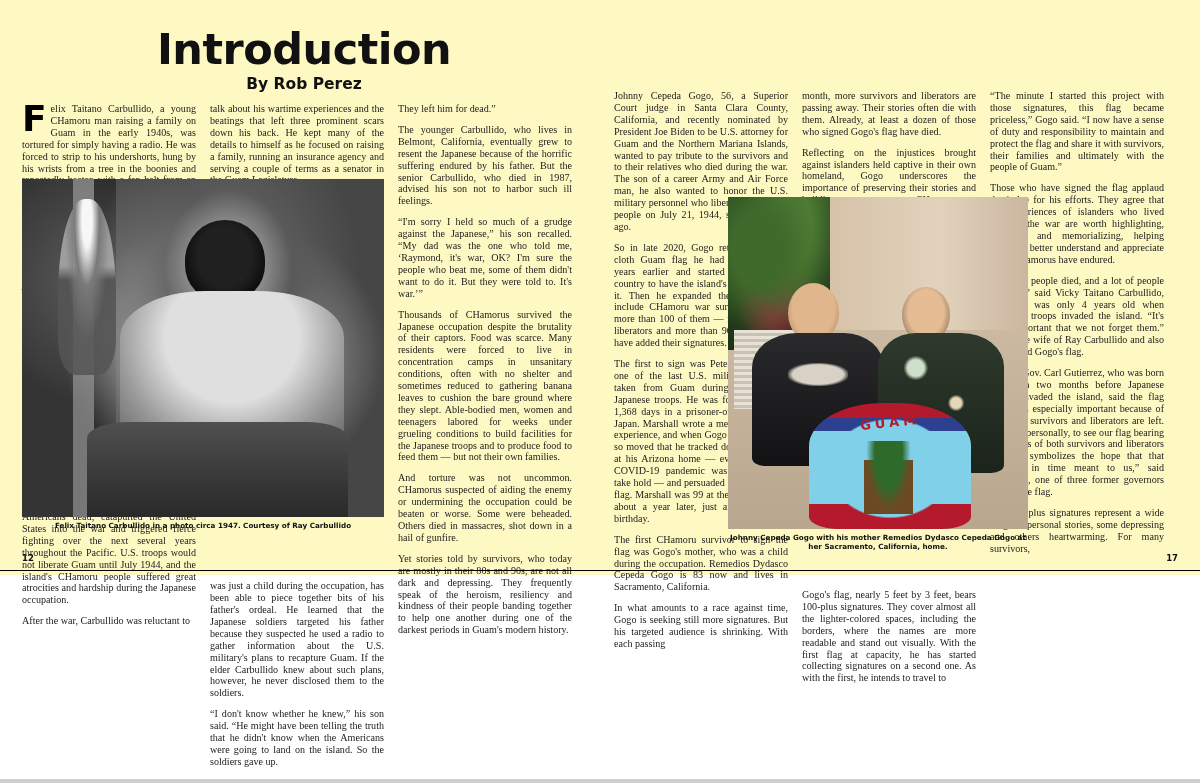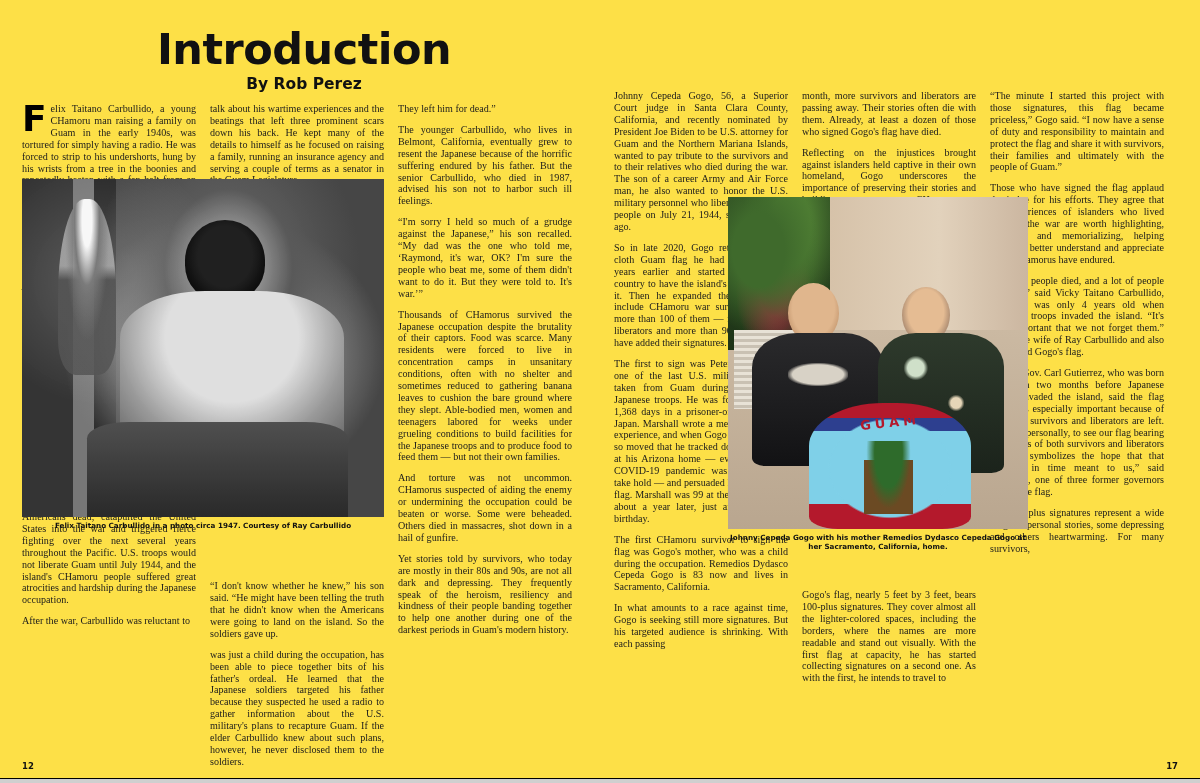--- a/index.html
+++ b/index.html
@@ -10,22 +10,22 @@
   }
   #spread {
     position: relative;
     width: 1200px; height: 783px;
     background: #ffffff;
     display: flex;
     overflow: hidden;
   }
   .page {
     position: relative;
-    width: 600px; height: 783px;
-    background: #fde047;
+    width: 600px; height: 575px;
+    background: #fef9c3;
     padding: 0;
   }
   .page.left  { padding: 20px 14px 0 22px; }
   .page.right { padding: 20px 22px 0 14px; }
 
   
   .masthead { text-align: center; padding: 8px 0 10px 0; }
   .title {
     font-family: "DejaVu Sans", sans-serif;
     font-weight: 700;
@@ -258,22 +258,22 @@
         <p class="body">Whenever he passed out from the pain, his tormentors — soldiers from Japan — would force a tube up his nose and flush water into his nostrils to revive him. The torture would then begin anew. After multiple beatings, the soldiers left the jungle, believing the unconscious Carbullido was on the verge of death.</p>
         <p class="body">But he eventually regained consciousness, somehow freed himself, stumbled out of the boonies and by chance came across a CHamoru boy steering a carabao cart. The youth gave him some meat and juice from young coconuts in his cart and transported the bloodied man to the Carbullido home in Hagåtña, where his family tended to his injuries and slowly nursed him back to health.</p>
         <p class="body">Carbullido's brush with death came during World War II after Japan's military forces captured the Pacific island of Guam, just a day or so following their December 1941 aerial assault on Pearl Harbor. The Hawaii bombing, which left more than 2,400 Americans dead, catapulted the United States into the war and triggered fierce fighting over the next several years throughout the Pacific. U.S. troops would not liberate Guam until July 1944, and the island's CHamoru people suffered great atrocities and hardship during the Japanese occupation.</p>
         <p class="body">After the war, Carbullido was reluctant to</p>
       </div>
 
       <div class="col">
         <p class="body">talk about his wartime experiences and the beatings that left three prominent scars down his back. He kept many of the details to himself as he focused on raising a family, running an insurance agency and serving a couple of terms as a senator in the Guam Legislature.</p>
         <p class="body">But his son, Ray Calvo Carbullido, now 85, who</p>
         <div class="spacer-left-b"></div>
+        <p class="body">was just a child during the occupation, has been able to piece together bits of his father's ordeal. He learned that the Japanese soldiers targeted his father because they suspected he used a radio to gather information about the U.S. military's plans to recapture Guam. If the elder Carbullido knew about such plans, however, he never disclosed them to the soldiers.</p>
         <p class="body">“I don't know whether he knew,” his son said. “He might have been telling the truth that he didn't know when the Americans were going to land on the island. So the soldiers gave up.</p>
-        <p class="body">was just a child during the occupation, has been able to piece together bits of his father's ordeal. He learned that the Japanese soldiers targeted his father because they suspected he used a radio to gather information about the U.S. military's plans to recapture Guam. If the elder Carbullido knew about such plans, however, he never disclosed them to the soldiers.</p>
       </div>
 
       <div class="col">
         <p class="body">They left him for dead.”</p>
         <p class="body">The younger Carbullido, who lives in Belmont, California, eventually grew to resent the Japanese because of the horrific suffering endured by his father. But the senior Carbullido, who died in 1987, advised his son not to harbor such ill feelings.</p>
         <p class="body">“I'm sorry I held so much of a grudge against the Japanese,” his son recalled. “My dad was the one who told me, ‘Raymond, it's war, OK? I'm sure the people who beat me, some of them didn't want to do it. But they were told to. It's war.’”</p>
         <p class="body">Thousands of CHamorus survived the Japanese occupation despite the brutality of their captors. Food was scarce. Many residents were forced to live in concentration camps in unsanitary conditions, often with no shelter and sometimes reduced to gathering banana leaves to cushion the bare ground where they slept. Able-bodied men, women and teenagers labored for weeks under grueling conditions to build facilities for the Japanese troops and to produce food to feed them — but not their own families.</p>
         <p class="body">And torture was not uncommon. CHamorus suspected of aiding the enemy or undermining the occupation could be beaten or worse. Some were beheaded. Others died in massacres, shot down in a hail of gunfire.</p>
         <p class="body last">Yet stories told by survivors, who today are mostly in their 80s and 90s, are not all dark and depressing. They frequently speak of the heroism, resiliency and kindness of their people banding together to help one another during one of the darkest periods in Guam's modern history.</p>
       </div>

